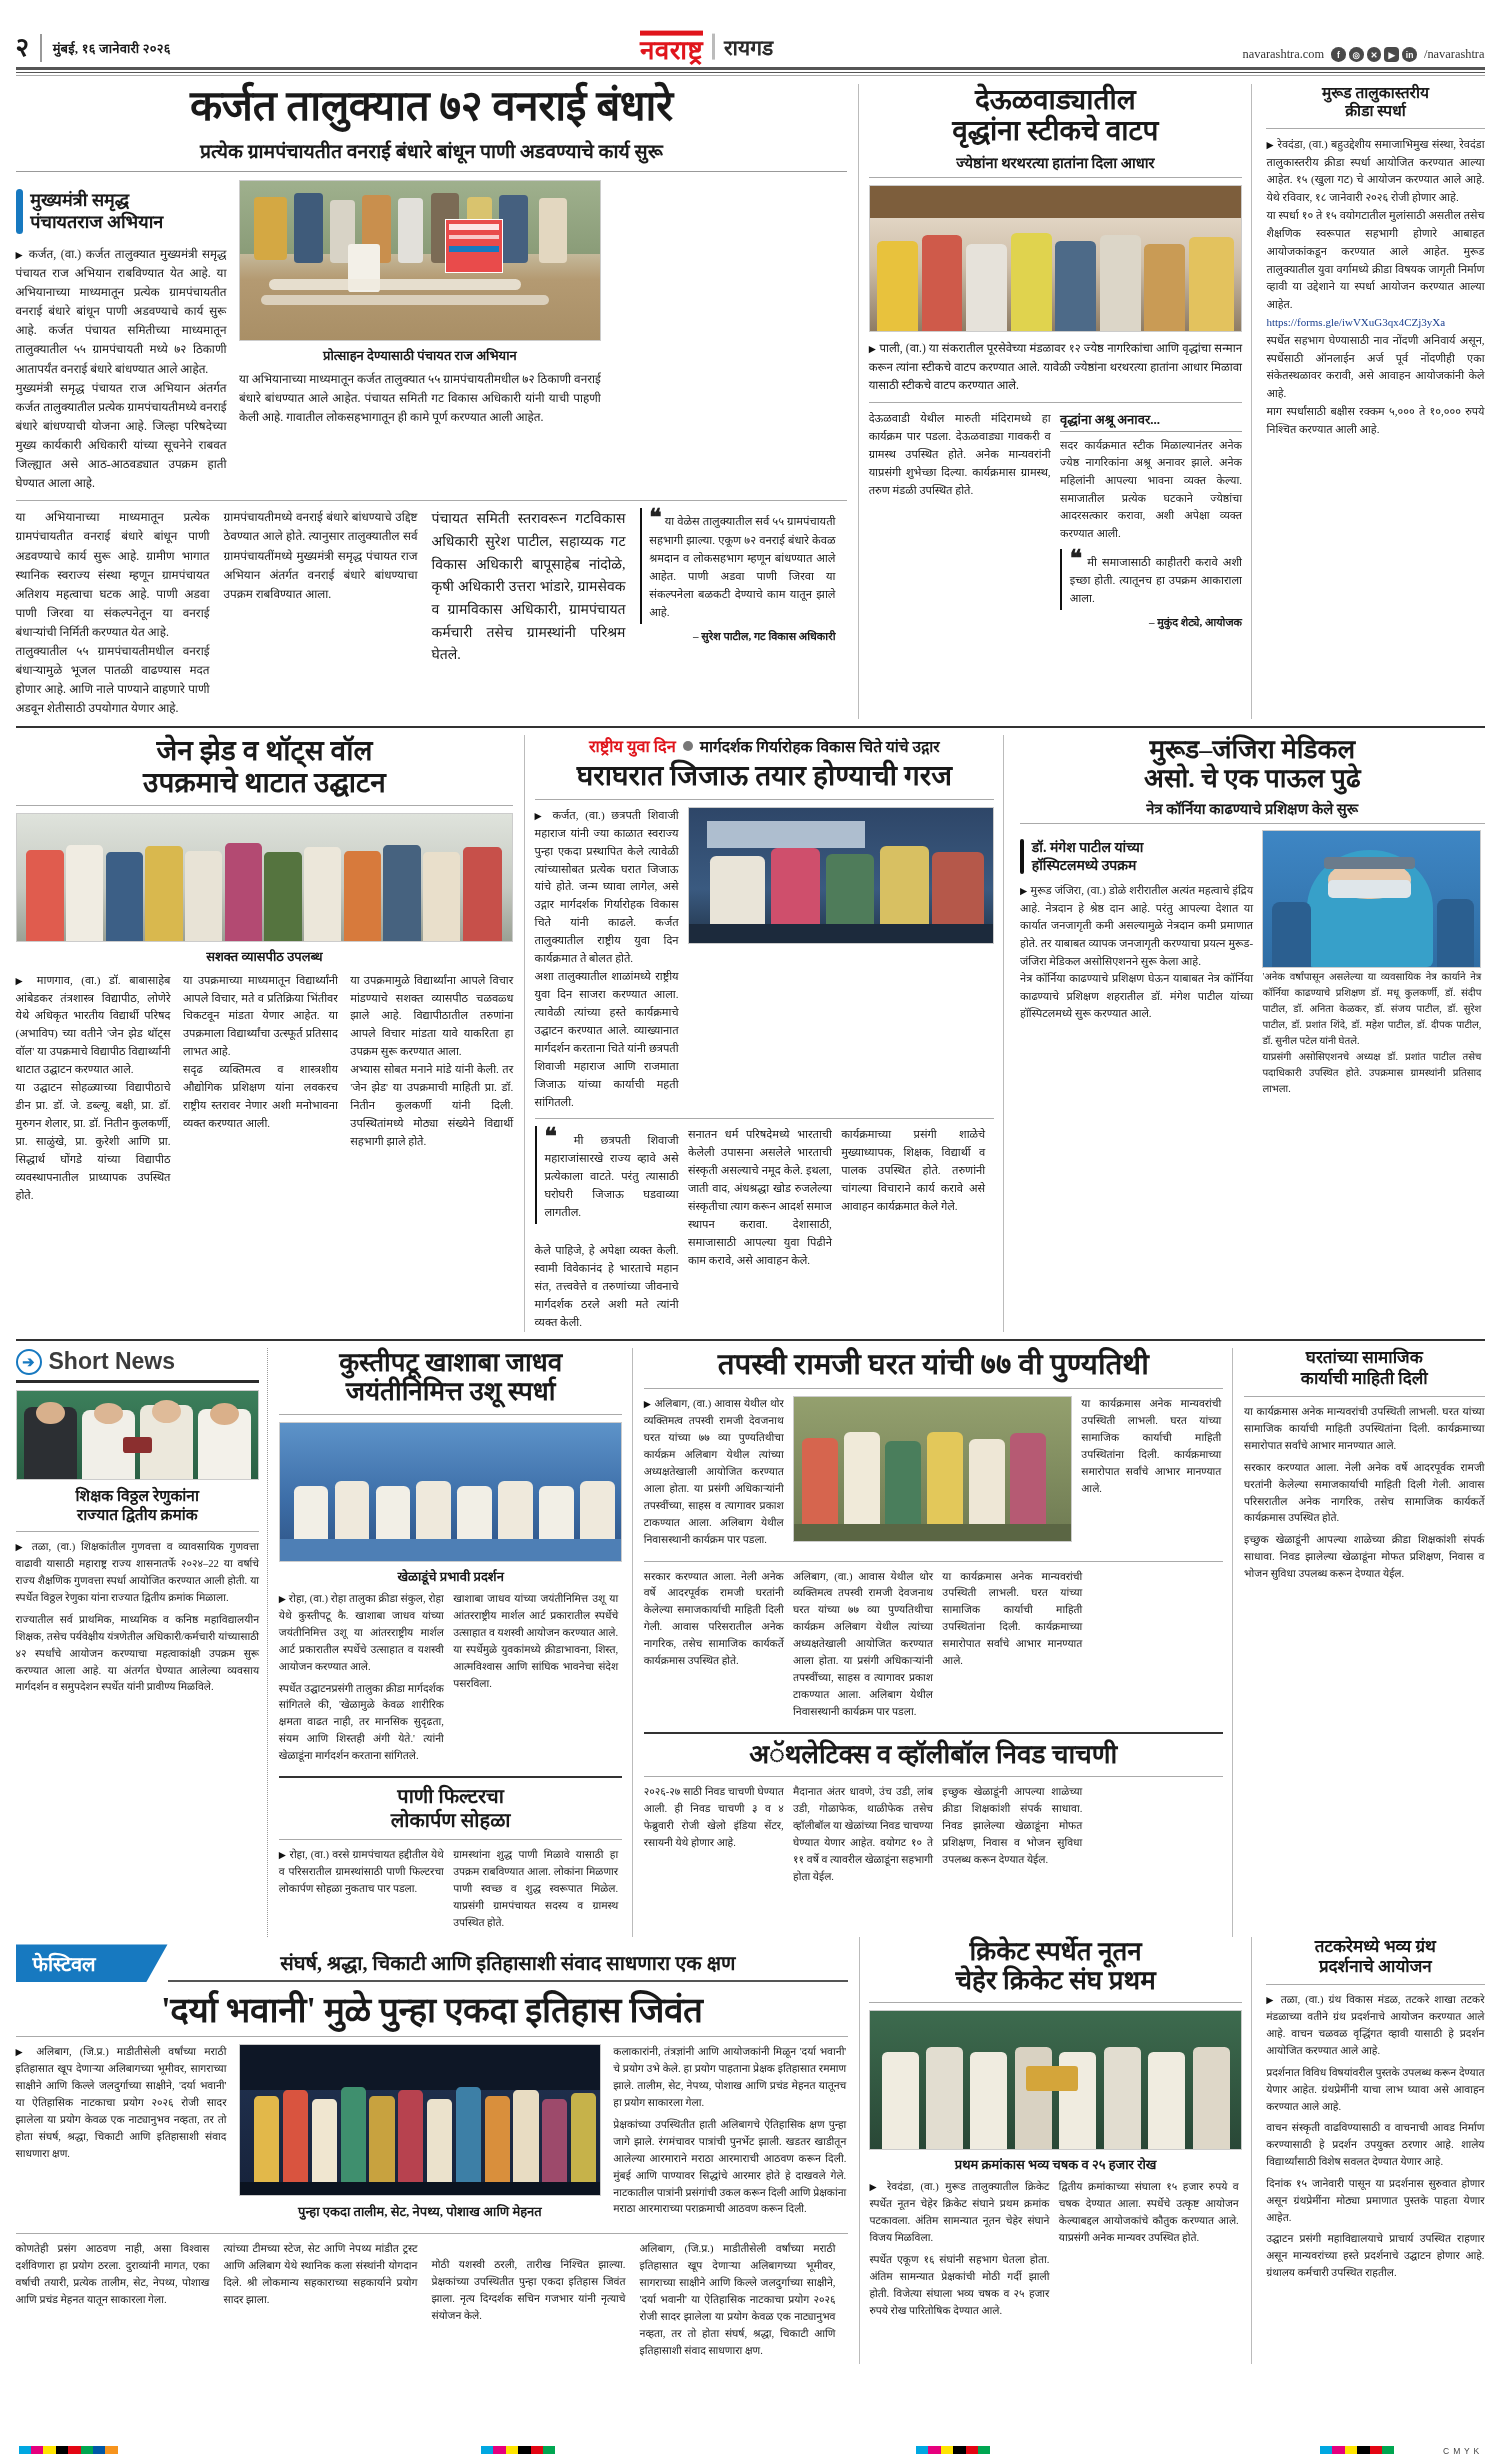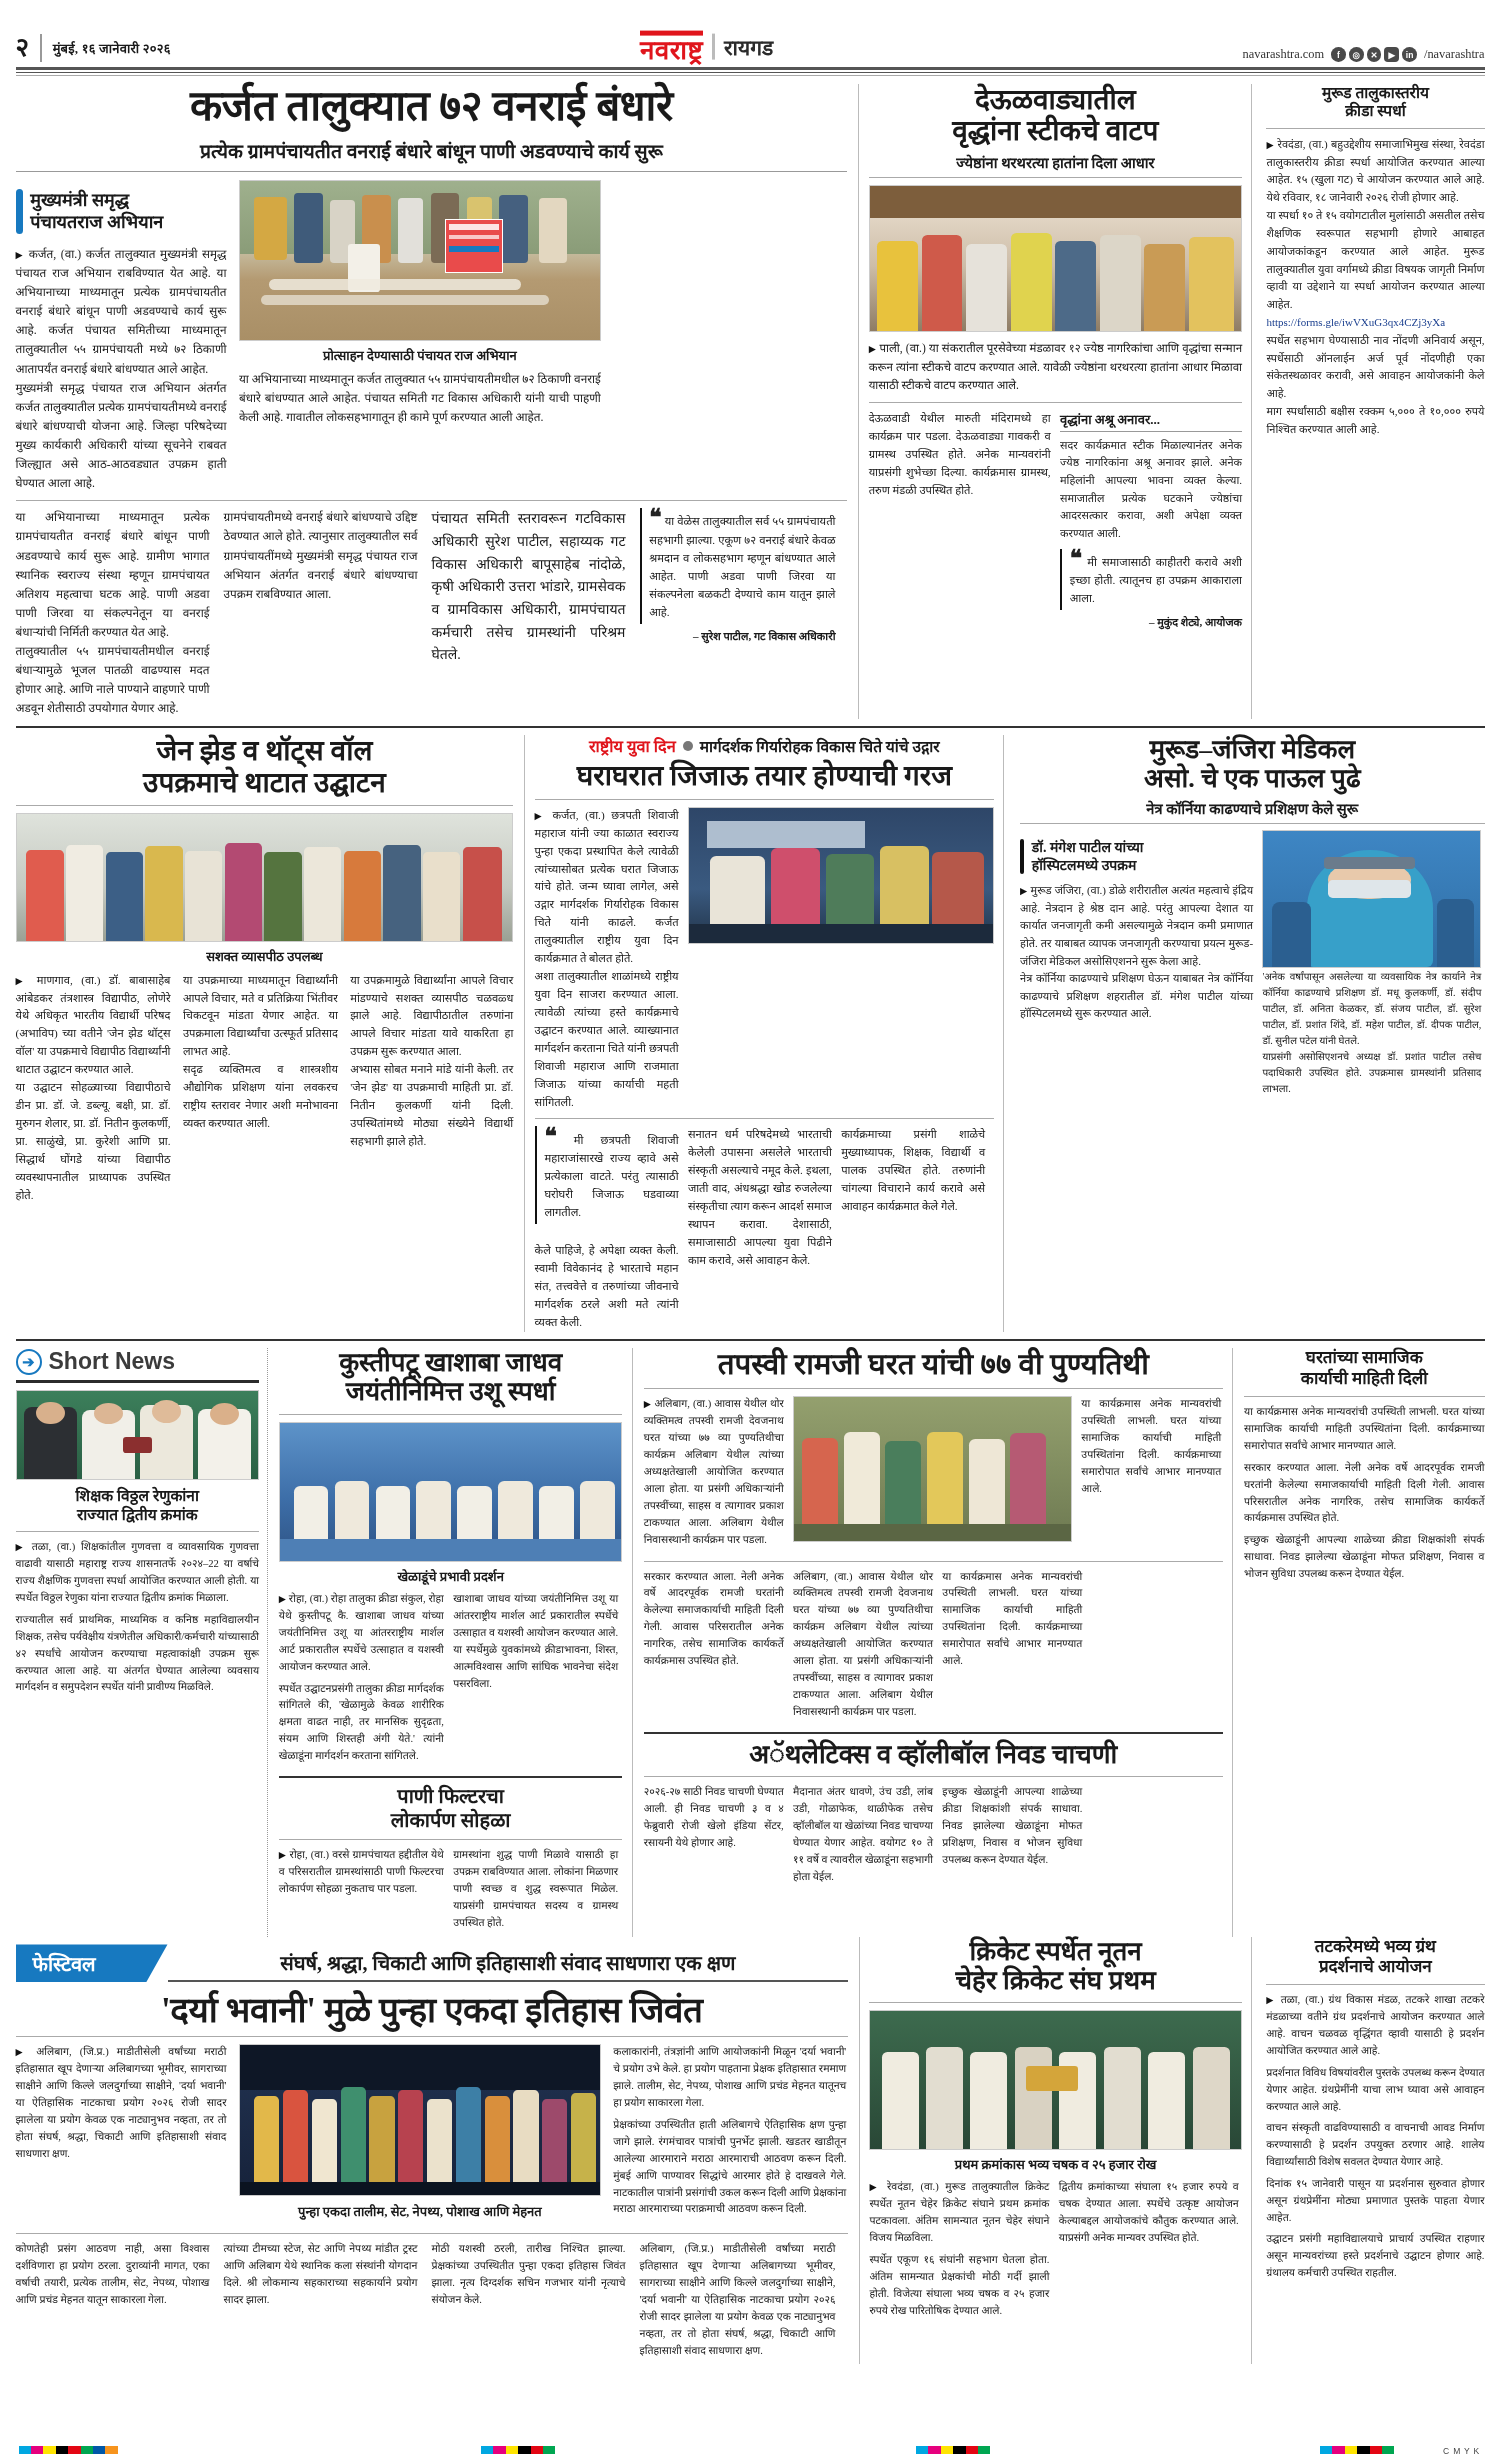--- a/index.html
+++ b/index.html
@@ -563,21 +563,21 @@
         </div>
       </div>
       <div class="hr-thin"></div>
       <div style="display:flex;gap:14px;">
         <div style="width:194px;" class="micro">
             <p>कोणतेही प्रसंग आठवण नाही, असा विश्वास दर्शविणारा हा प्रयोग ठरला. दुराव्यांनी मागत, एका वर्षाची तयारी, प्रत्येक तालीम, सेट, नेपथ्य, पोशाख आणि प्रचंड मेहनत यातून साकारला गेला.</p>
           </div>
         <div style="width:194px;" class="micro">
             <p>त्यांच्या टीमच्या स्टेज, सेट आणि नेपथ्य मांडीत ट्रस्ट आणि अलिबाग येथे स्थानिक कला संस्थांनी योगदान दिले. श्री लोकमान्य सहकाराच्या सहकार्याने प्रयोग सादर झाला.</p>
           </div>
-        <div style="width:194px;" class="micro">
+        <div style="width:194px;margin-top:16px;" class="micro">
             <p>मोठी यशस्वी ठरली, तारीख निश्चित झाल्या. प्रेक्षकांच्या उपस्थितीत पुन्हा एकदा इतिहास जिवंत झाला. नृत्य दिग्दर्शक सचिन गजभार यांनी नृत्याचे संयोजन केले.</p>
           </div>
         <div style="width:196px;" class="micro">
             <p>अलिबाग, (जि.प्र.) माडीतीसेली वर्षांच्या मराठी इतिहासात खूप देणाऱ्या अलिबागच्या भूमीवर, सागराच्या साक्षीने आणि किल्ले जलदुर्गाच्या साक्षीने, 'दर्या भवानी' या ऐतिहासिक नाटकाचा प्रयोग २०२६ रोजी सादर झालेला या प्रयोग केवळ एक नाट्यानुभव नव्हता, तर तो होता संघर्ष, श्रद्धा, चिकाटी आणि इतिहासाशी संवाद साधणारा क्षण.</p>
           </div>
       </div>
     </div>
 
     <div style="width:394px;padding:0 9.3px;border-left:0.8px solid #bbb;border-right:0.8px solid #bbb;">
       <h2 class="med" style="font-size:26px;">क्रिकेट स्पर्धेत नूतन</h2>

